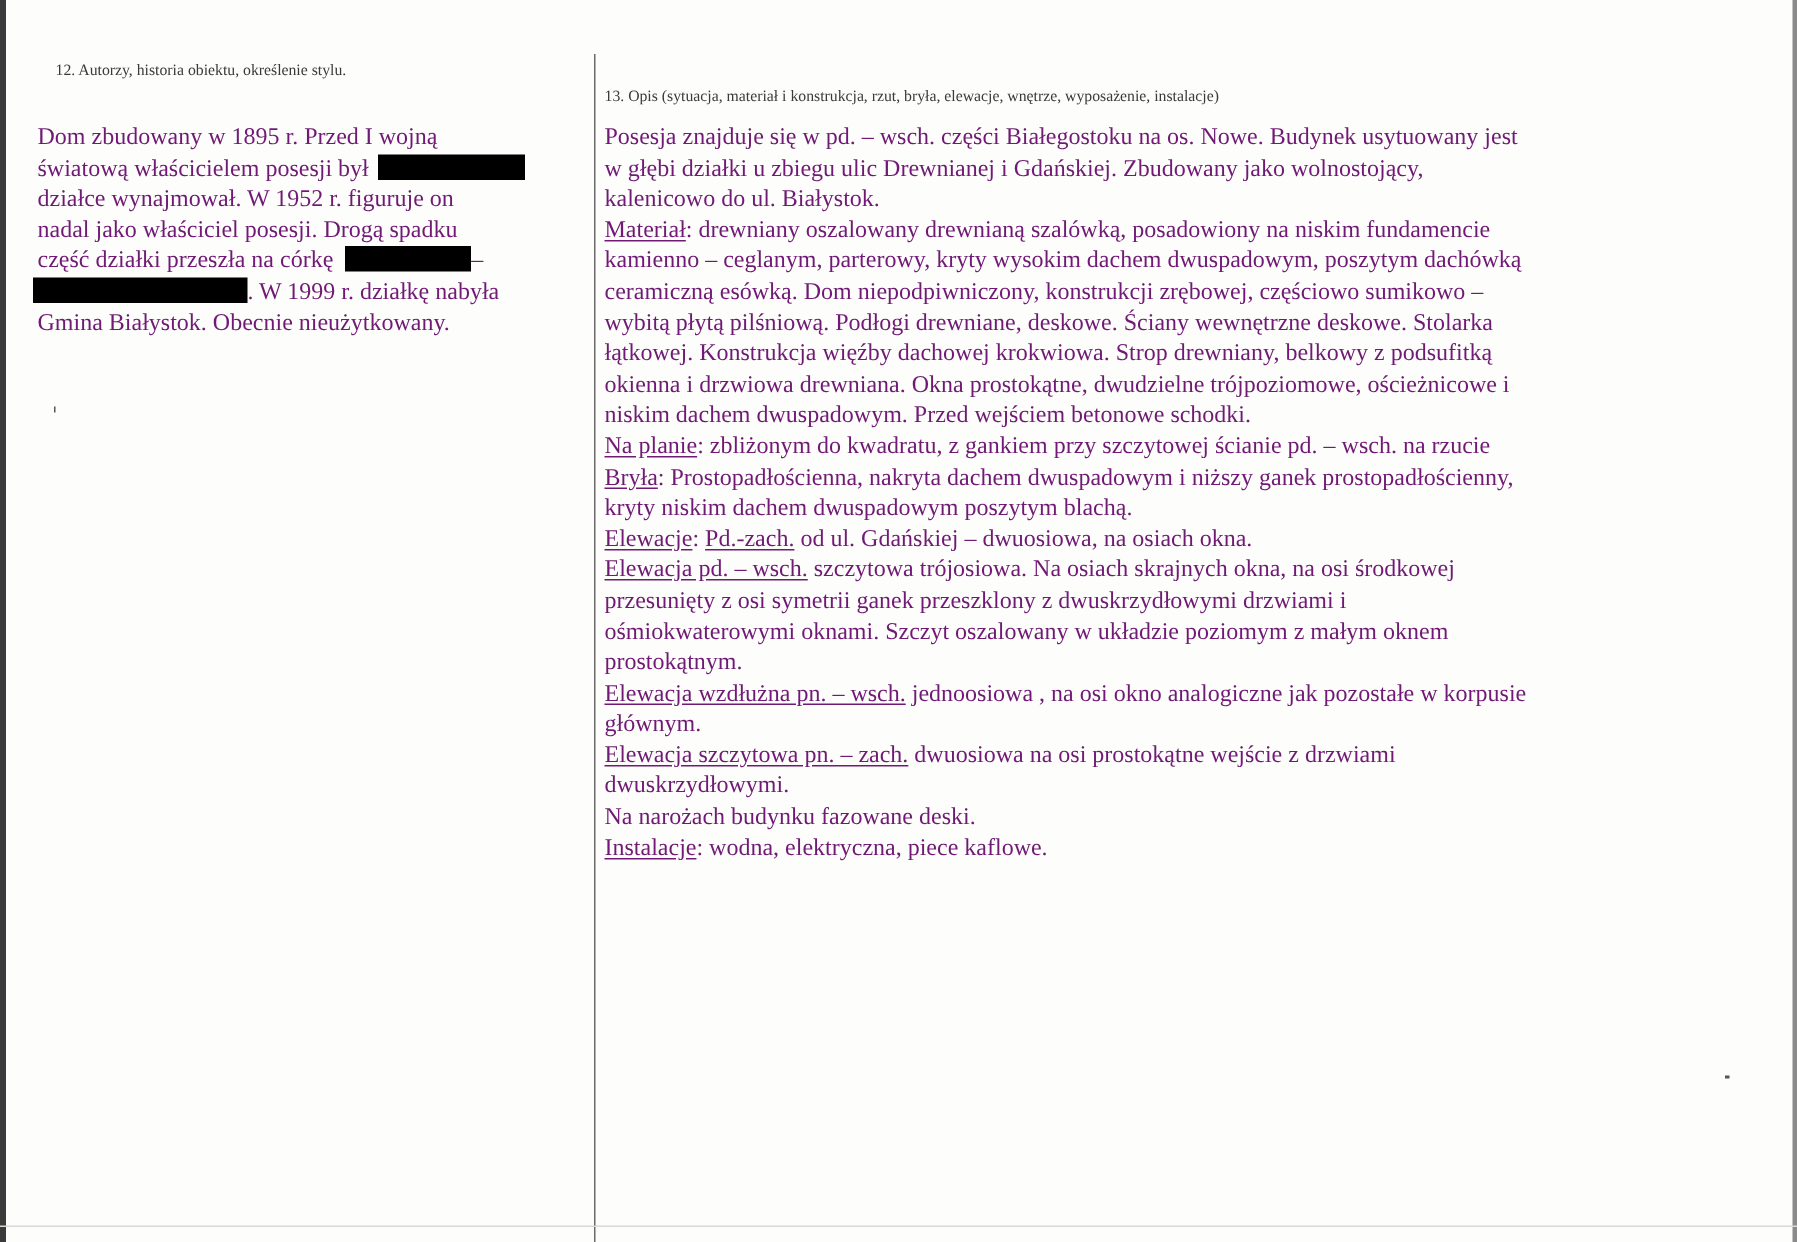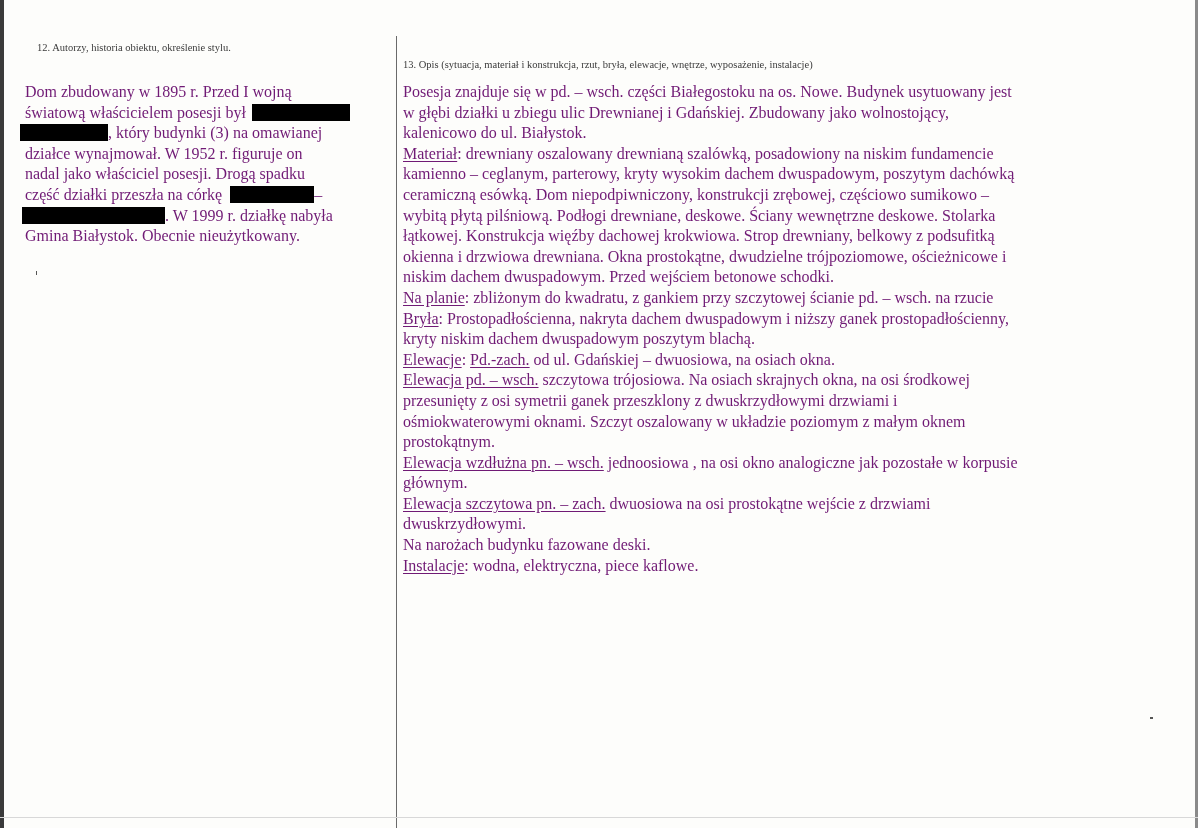--- a/index.html
+++ b/index.html
@@ -82,21 +82,20 @@
 <div class="scan-edge-right"></div>
 <div class="col-divider"></div>
 <div class="bottom-rule"></div>
 
 <div class="field-label label-12">12. Autorzy, historia obiektu, określenie stylu.</div>
 <div class="field-label label-13">13. Opis (sytuacja, materiał i konstrukcja, rzut, bryła, elewacje, wnętrze, wyposażenie, instalacje)</div>
 
 <div class="col col-left">
   <span class="line"><span>Dom zbudowany w 1895 r. Przed I wojną</span></span>
   <span class="line"><span>światową właścicielem posesji był</span> <span class="redact r1"></span></span>
-  <span class="line"><span class="redact r2"></span><span>, który budynki (3) na omawianej</span></span>
   <span class="line"><span>działce wynajmował. W 1952 r. figuruje on</span></span>
   <span class="line"><span>nadal jako właściciel posesji. Drogą spadku</span></span>
   <span class="line"><span>część działki przeszła na córkę</span> <span class="redact r3"></span><span>–</span></span>
   <span class="line"><span class="redact r4"></span><span>. W 1999 r. działkę nabyła</span></span>
   <span class="line"><span>Gmina Białystok. Obecnie nieużytkowany.</span></span>
 </div>
 
 <div class="col col-right">
   <span class="line"><span>Posesja znajduje się w pd. – wsch. części Białegostoku na os. Nowe. Budynek usytuowany jest</span></span>
   <span class="line"><span>w głębi działki u zbiegu ulic Drewnianej i Gdańskiej. Zbudowany jako wolnostojący,</span></span>

